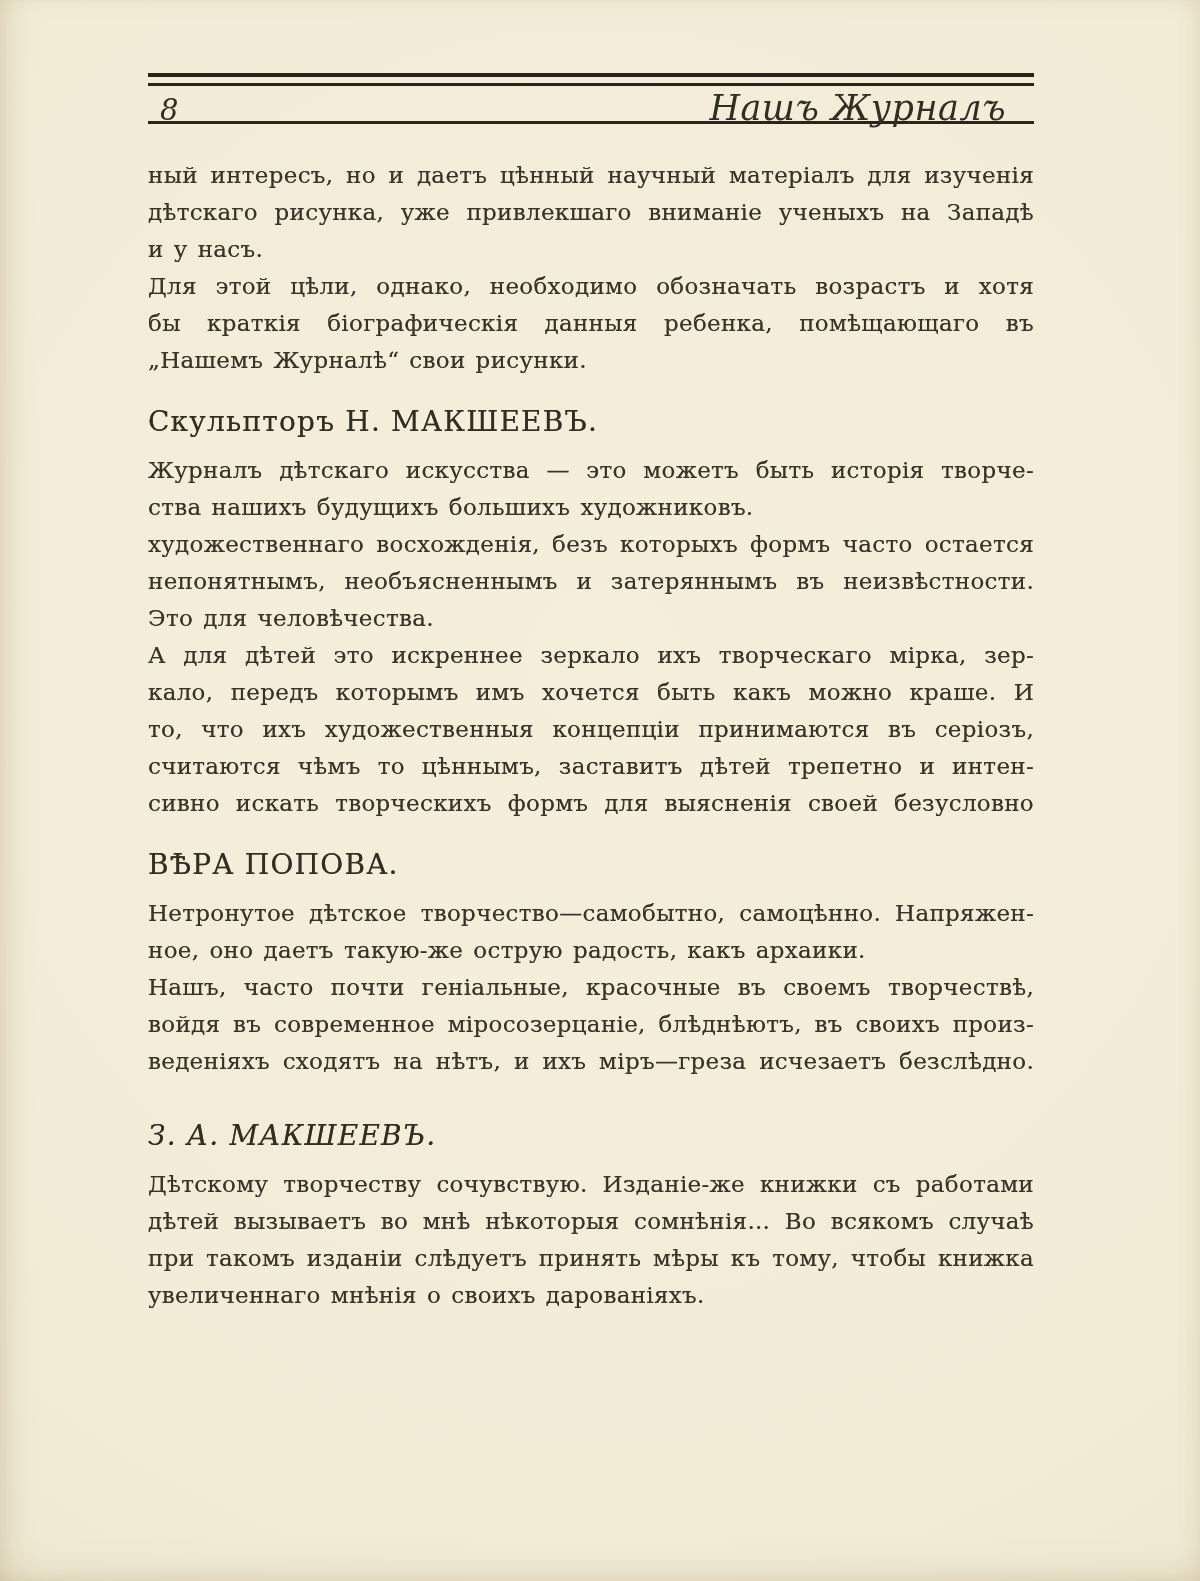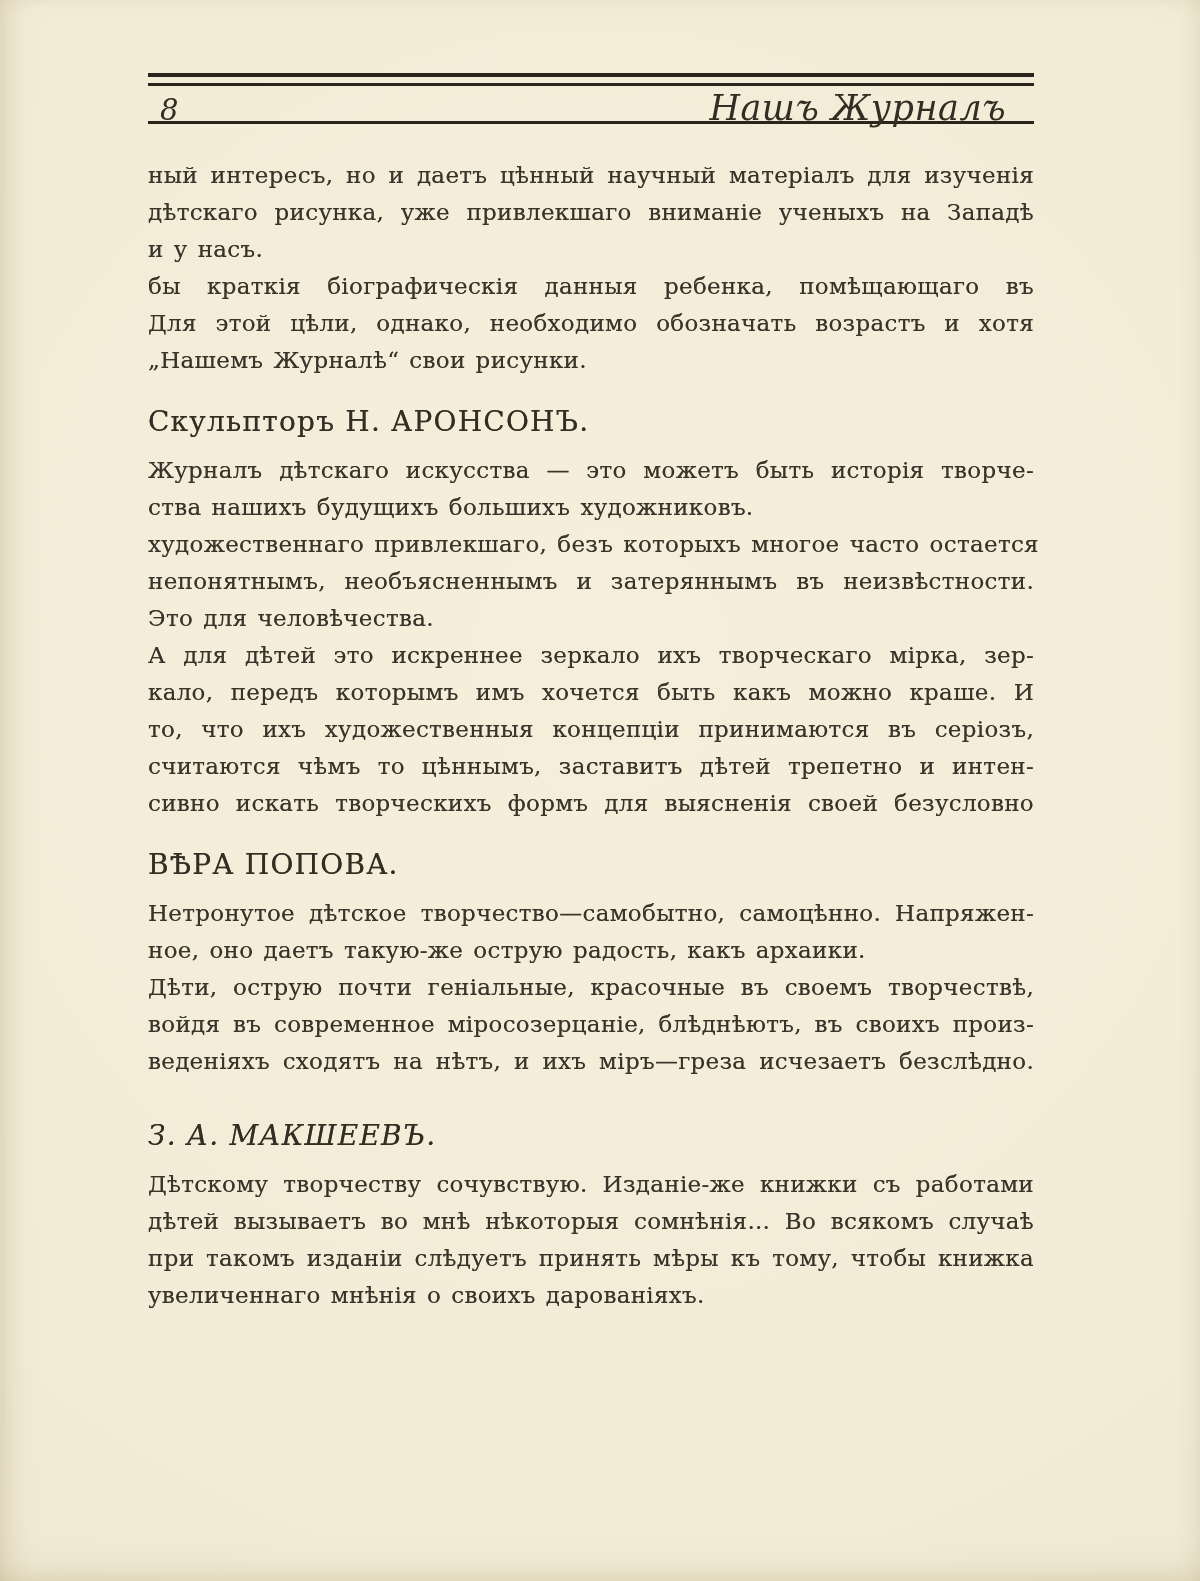--- a/index.html
+++ b/index.html
@@ -95,34 +95,34 @@
 
     <div class="article">
 
       <div>
         <div class="line">ный интересъ, но и даетъ цѣнный научный матеріалъ для изученія</div>
         <div class="line">дѣтскаго рисунка, уже привлекшаго вниманіе ученыхъ на Западѣ</div>
         <div class="line short">и у насъ.</div>
       </div>
 
       <div>
+        <div class="line">Для этой цѣли, однако, необходимо обозначать возрастъ и хотя</div>
         <div class="line">бы краткія біографическія данныя ребенка, помѣщающаго въ</div>
-        <div class="line">Для этой цѣли, однако, необходимо обозначать возрастъ и хотя</div>
         <div class="line short">„Нашемъ Журналѣ“ свои рисунки.</div>
       </div>
 
-      <div class="heading">Скульпторъ Н. АРОНСОНЪ.</div>
+      <div class="heading">Скульпторъ Н. МАКШЕЕВЪ.</div>
 
       <div>
         <div class="line">Журналъ дѣтскаго искусства — это можетъ быть исторія творче-</div>
         <div class="line short">ства нашихъ будущихъ большихъ художниковъ.</div>
       </div>
 
       <div>
-        <div class="line">художественнаго привлекшаго, безъ которыхъ многое часто остается</div>
+        <div class="line">художественнаго восхожденія, безъ которыхъ формъ часто остается</div>
         <div class="line">непонятнымъ, необъясненнымъ и затеряннымъ въ неизвѣстности.</div>
       </div>
 
       <div>
         <div class="line short">Это для человѣчества.</div>
       </div>
 
       <div>
         <div class="line">А для дѣтей это искреннее зеркало ихъ творческаго мірка, зер-</div>
         <div class="line">кало, передъ которымъ имъ хочется быть какъ можно краше. И</div>
@@ -132,21 +132,21 @@
       </div>
 
       <div class="heading">ВѢРА ПОПОВА.</div>
 
       <div>
         <div class="line">Нетронутое дѣтское творчество—самобытно, самоцѣнно. Напряжен-</div>
         <div class="line short">ное, оно даетъ такую-же острую радость, какъ архаики.</div>
       </div>
 
       <div>
-        <div class="line">Дѣти, острую почти геніальные, красочные въ своемъ творчествѣ,</div>
+        <div class="line">Нашъ, часто почти геніальные, красочные въ своемъ творчествѣ,</div>
         <div class="line">войдя въ современное міросозерцаніе, блѣднѣютъ, въ своихъ произ-</div>
         <div class="line">веденіяхъ сходятъ на нѣтъ, и ихъ міръ—греза исчезаетъ безслѣдно.</div>
       </div>
 
 
       <div class="heading extra-space">З. А. МАКШЕЕВЪ.</div>
 
       <div>
         <div class="line">Дѣтскому творчеству сочувствую. Изданіе-же книжки съ работами</div>
         <div class="line">дѣтей вызываетъ во мнѣ нѣкоторыя сомнѣнія... Во всякомъ случаѣ</div>

